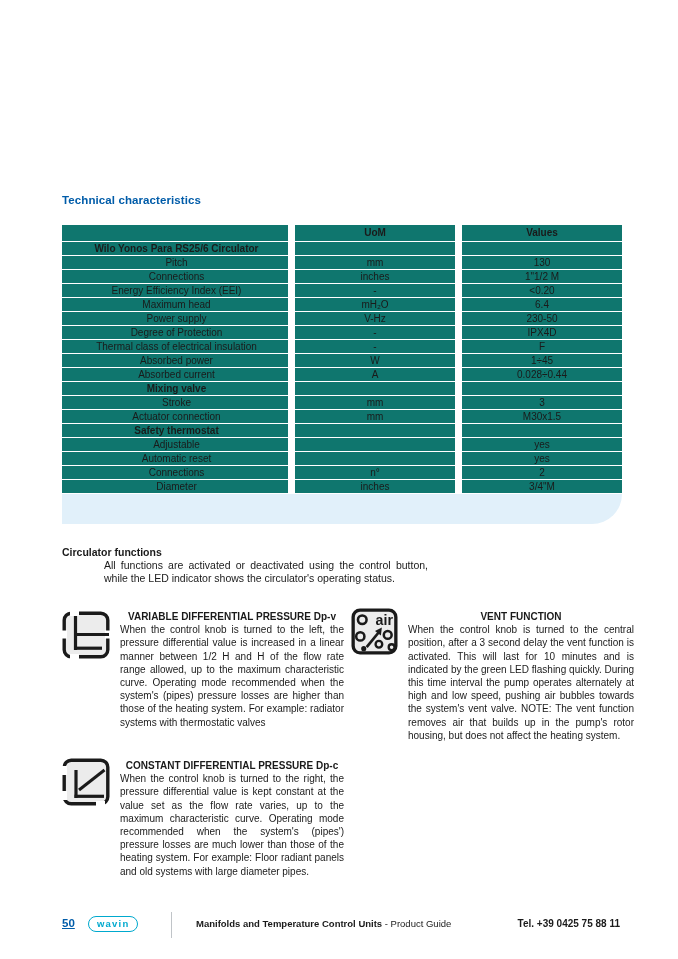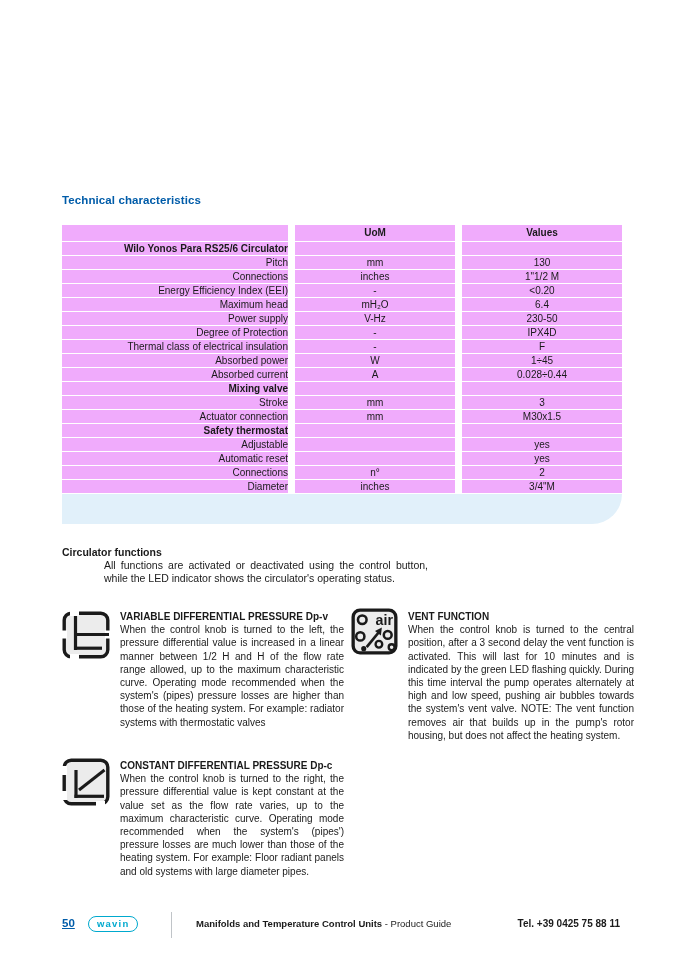--- a/index.html
+++ b/index.html
@@ -14,42 +14,42 @@
   }
   
   .sec-heading{
     position:absolute;left:62px;top:194px;
     font-size:11.5px;font-weight:bold;color:#005ca9;letter-spacing:.1px;
   }
   
   .spec-table{position:absolute;left:62px;top:225px;width:560px;}
   .t-row{display:flex;}
   .t-row .c{
-    background:#f0abfc;
+    background:#0f766e;
     border-bottom:1px solid #ffffff;
     height:13px;line-height:13px;
     font-size:10px;
     overflow:hidden;white-space:nowrap;
   }
-  .t-row .label{width:223px;padding-left:3px;text-align:right;}
+  .t-row .label{width:223px;padding-left:3px;text-align:center;}
   .t-row .uom{width:160px;margin-left:7px;text-align:center;}
   .t-row .val{width:160px;margin-left:7px;text-align:center;}
   .t-head .c{height:16px;line-height:16px;font-weight:bold;}
   .bold-row .label{font-weight:bold;}
   .t-filler{height:30px;background:#e1f0fa;border-radius:0 0 46px 0;}
   
   .circ-title{position:absolute;left:62px;top:546px;font-size:10.5px;font-weight:bold;}
   .circ-text{
     position:absolute;left:62px;top:559px;width:324px;
     font-size:10.5px;line-height:13.2px;text-align:justify;margin-left:42px;
   }
   
   .fn-icon{position:absolute;}
   .fn-text{position:absolute;font-size:10px;line-height:13.2px;text-align:justify;}
-  .fn-title{font-weight:bold;text-align:left;}
+  .fn-title{font-weight:bold;text-align:center;}
   .fn1-icon{left:62px;top:611px;}
   .fn1-text{left:120px;top:610px;width:224px;}
   .fn2-icon{left:351px;top:608px;}
   .fn2-text{left:408px;top:610px;width:226px;}
   .fn3-icon{left:62px;top:758px;}
   .fn3-text{left:120px;top:759px;width:224px;}
   
   .footer{position:absolute;left:62px;top:912px;width:558px;height:26px;}
   .page-num{position:absolute;left:0;top:5px;font-size:11.5px;font-weight:bold;color:#005ca9;text-decoration:underline;}
   .logo-pill{

